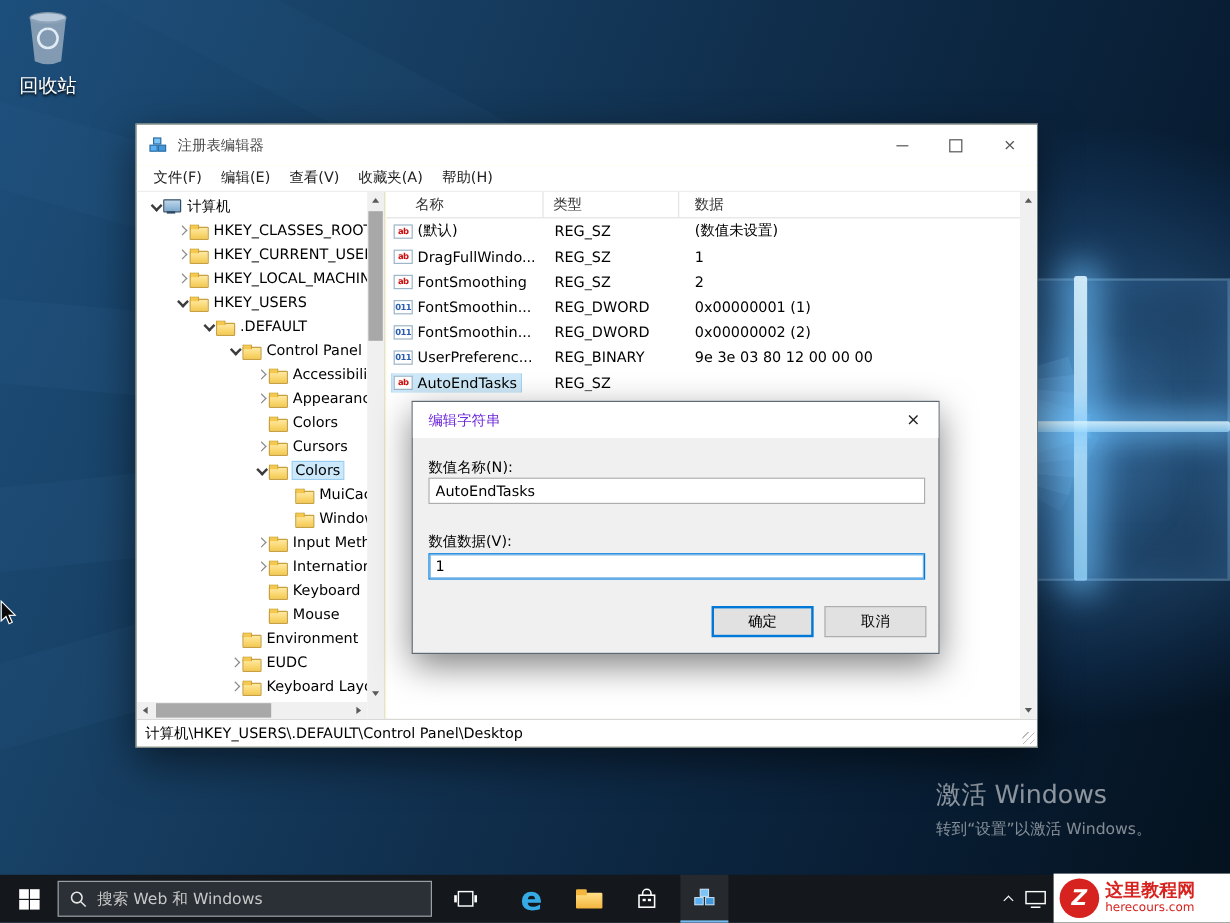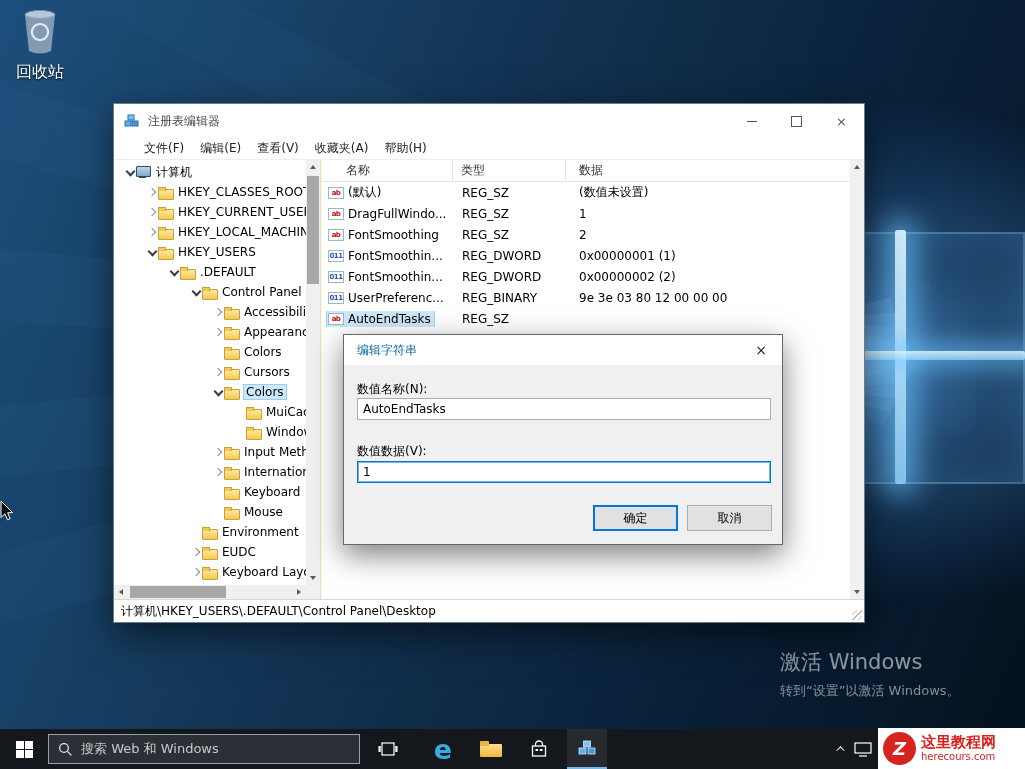--- a/index.html
+++ b/index.html
@@ -32,21 +32,21 @@
   .win { position:absolute; left:113px; top:103px; width:752px; height:520px; background:#fef9c3;
     border:1px solid #6e7a84; box-shadow:0 12px 34px rgba(0,0,0,0.55); z-index:10; }
   .titlebar { position:absolute; left:0; top:0; right:0; height:34px; background:#fff; display:flex; align-items:center; }
   .titlebar .appicon { margin:0 8px 0 10px; }
   .titlebar .ttl { font-size:12px; color:#4a4a4a; }
   .caption-btns { position:absolute; right:0; top:0; height:34px; display:flex; }
   .cap-btn { width:45px; height:34px; display:flex; align-items:center; justify-content:center; color:#555; font-size:13px; }
   .cap-min::before { content:""; width:10px; height:1px; background:#555; }
   .cap-max::before { content:""; width:9px; height:9px; border:1px solid #555; }
   .menubar { position:absolute; left:0; top:34px; right:0; height:22px; background:#fff; display:flex; align-items:center;
-    padding-left:22px; border-bottom:1px solid #eee; font-size:12px; color:#222; }
+    padding-left:6px; border-bottom:1px solid #eee; font-size:12px; color:#222; }
   .menu-item { padding:0 8px; line-height:21px; }
   .client { position:absolute; left:0; top:56px; right:0; bottom:23px; }
 
   
   .tree-pane { position:absolute; left:0; top:0; bottom:0; width:207px; border-right:1px solid #e0e0e0;
     overflow:hidden; background:#fff; }
   .tree-scrollarea { position:absolute; left:0; top:0; right:14px; bottom:14px; overflow:hidden; padding-top:2px; }
   .tree-item { display:flex; align-items:center; height:20px; font-size:12px; white-space:nowrap; color:#000; }
   .arrow { flex:0 0 12px; width:12px; height:12px; position:relative; }
   .arrow.collapsed::before { content:""; position:absolute; left:3px; top:3px; width:5px; height:5px;
@@ -97,21 +97,21 @@
 
   .statusbar { position:absolute; left:0; bottom:0; right:0; height:23px; border-top:1px solid #d8d8d8;
     background:#fff; font-size:12px; color:#000; line-height:22px; padding-left:7px; }
   .grip { position:absolute; right:2px; bottom:2px; width:10px; height:10px;
     background:repeating-linear-gradient(135deg, transparent 0 3px, #bbb 3px 4px); }
 
   
   .dlg { position:absolute; left:343px; top:334px; width:440px; height:211px; background:#f0f0f0;
     border:1px solid #5e6a73; box-shadow:0 10px 28px rgba(0,0,0,0.5); z-index:20; }
   .dlg-title { position:absolute; left:0; top:0; right:0; height:30px; background:#fff; display:flex; align-items:center; }
-  .dlg-title .t { font-size:12px; color:#0369a1; margin-left:13px; }
+  .dlg-title .t { font-size:12px; color:#6d28d9; margin-left:13px; }
   .dlg-close { position:absolute; right:0; top:0; width:42px; height:30px; display:flex; align-items:center;
     justify-content:center; color:#222; font-size:14px; }
   .dlg-label { position:absolute; left:13px; font-size:12px; color:#000; }
   .dlg-input { position:absolute; left:13px; width:414px; height:22px; background:#fff; border:1px solid #adadad;
     font-size:12px; font-family:"DejaVu Sans","Liberation Sans",sans-serif; padding:0 5px; color:#000; }
   .dlg-input.focus { border:1px solid #0078d7; box-shadow:0 0 0 1px rgba(0,120,215,0.55) inset; }
   .dlg-btn { position:absolute; top:170px; width:85px; height:26px; background:#e1e1e1; border:1px solid #adadad;
     font-size:12px; font-family:"DejaVu Sans","Liberation Sans",sans-serif; color:#000;
     display:flex; align-items:center; justify-content:center; }
   .dlg-btn.default { border:2px solid #0078d7; }

